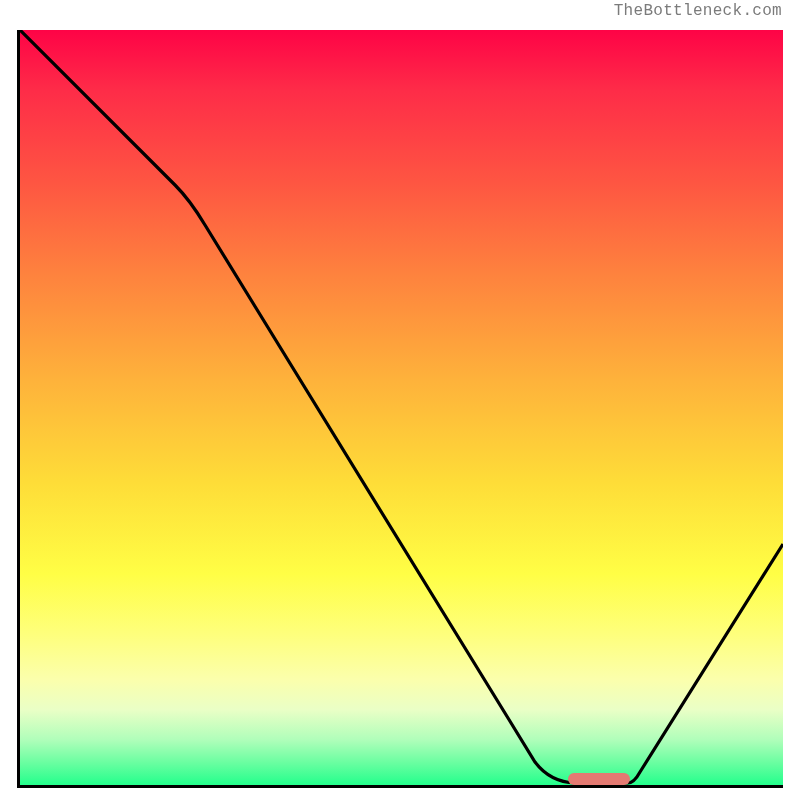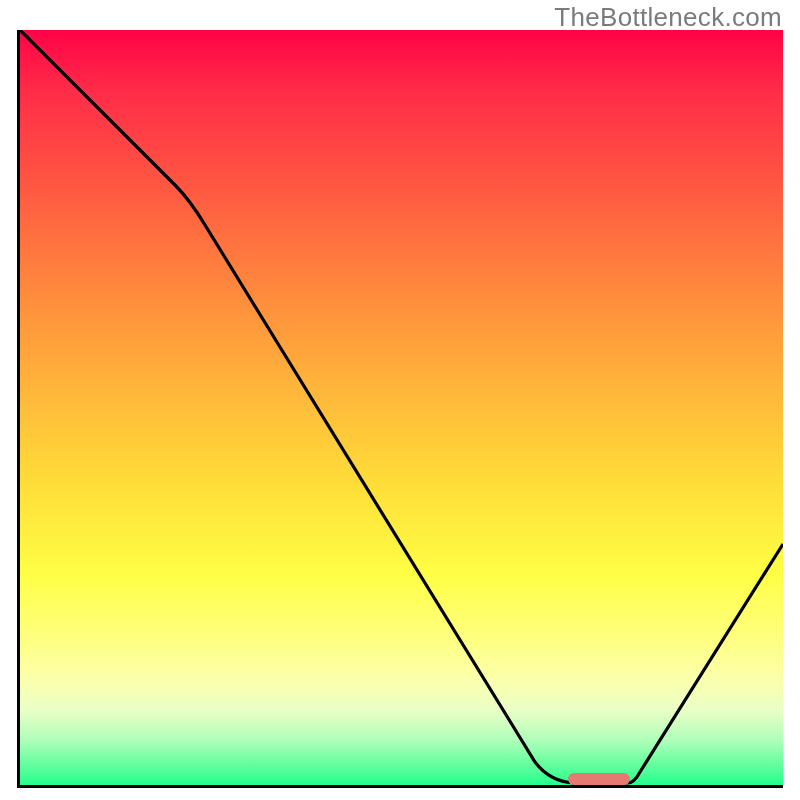--- a/index.html
+++ b/index.html
@@ -54,22 +54,22 @@
   }
   .marker {
     position: absolute;
     background: #e47a72;
     border-radius: 6px;
   }
   .watermark {
     position: absolute;
     top: 2px;
     right: 18px;
-    font-family: Liberation Sans, sans-serif;
-    font-size: 26px;
+    font-family: Liberation Mono, monospace;
+    font-size: 16px;
     color: #7b7b7b;
     letter-spacing: 0.3px;
   }
 </style>
 </head>
 <body>
 
 <div class="chart-container">
   <div class="watermark">TheBottleneck.com</div>
   <div class="plot-area">

